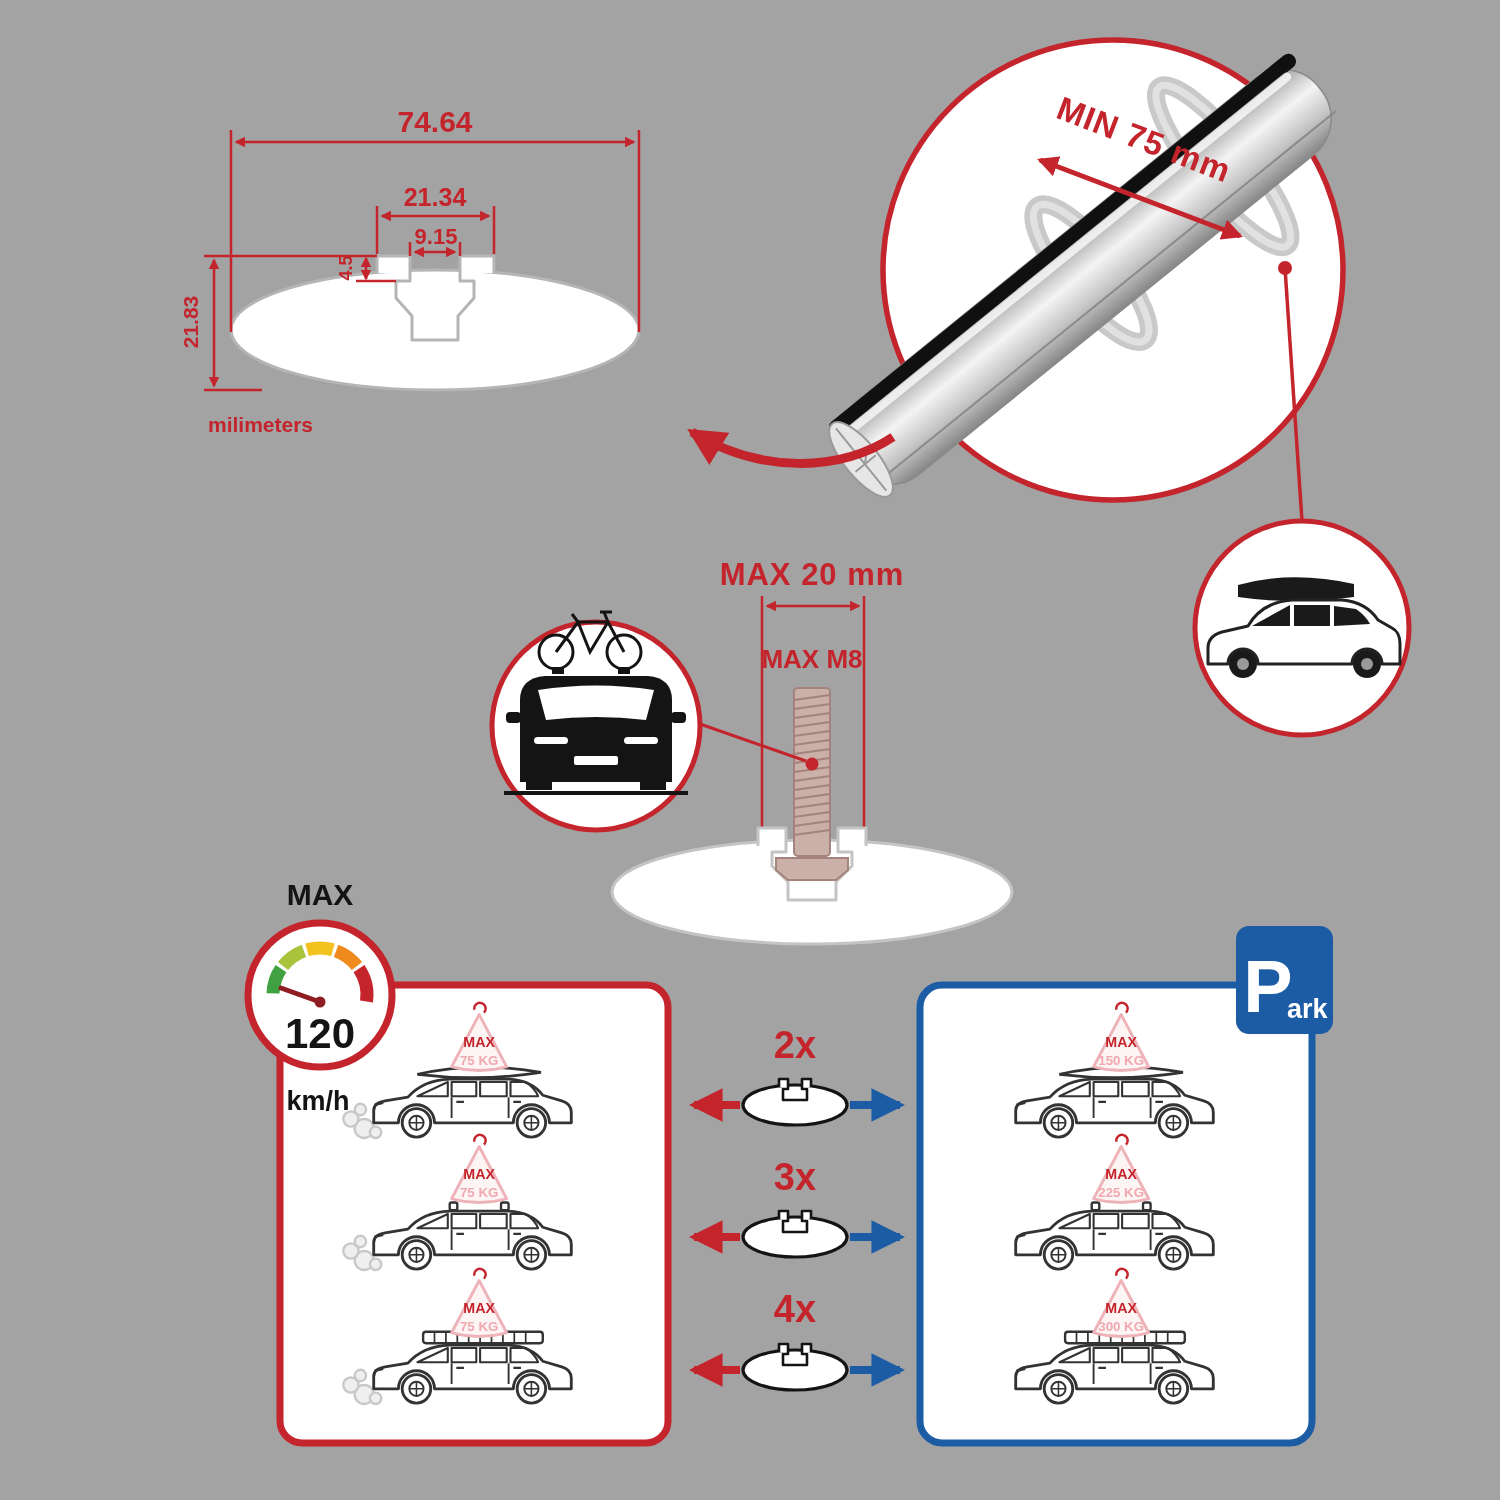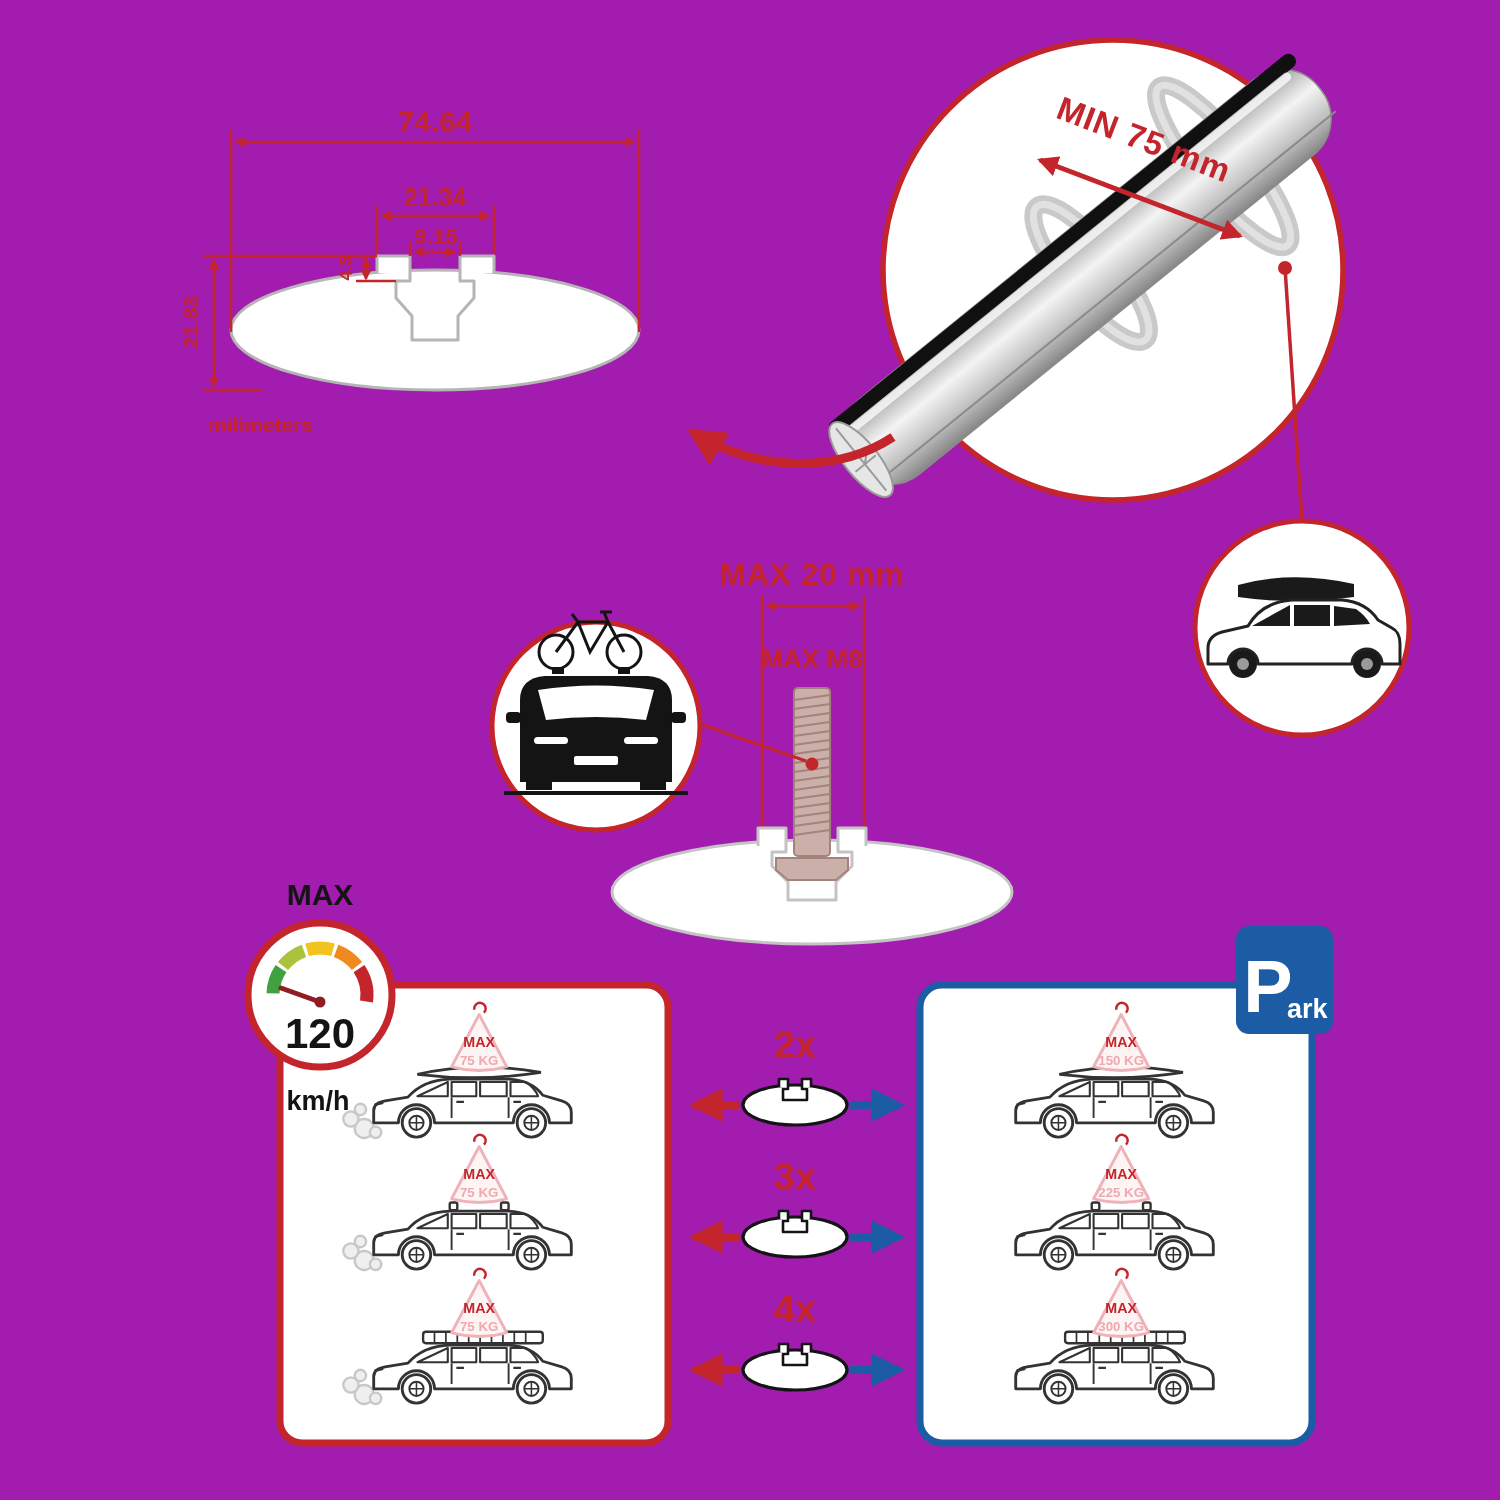--- a/index.html
+++ b/index.html
@@ -1,16 +1,16 @@
 <!DOCTYPE html>
 <html><head>
 <meta charset="utf-8">
 <style>
   html,body{margin:0;padding:0;background:#fff;}
-  .canvas{position:relative;width:1500px;height:1500px;background:#a21caf;overflow:hidden;}
+  .canvas{position:relative;width:1500px;height:1500px;background:#a3a3a3;overflow:hidden;}
   svg{display:block;font-family:"Liberation Sans",sans-serif;}
   text{font-family:"Liberation Sans",sans-serif;}
   .dim{fill:#c4242b;font-weight:700;}
   .blk{fill:#141414;font-weight:700;}
   .pink{fill:#f0a9b0;font-weight:700;}
   .wht{fill:#ffffff;font-weight:700;}
 </style>
 </head>
 <body>
 

